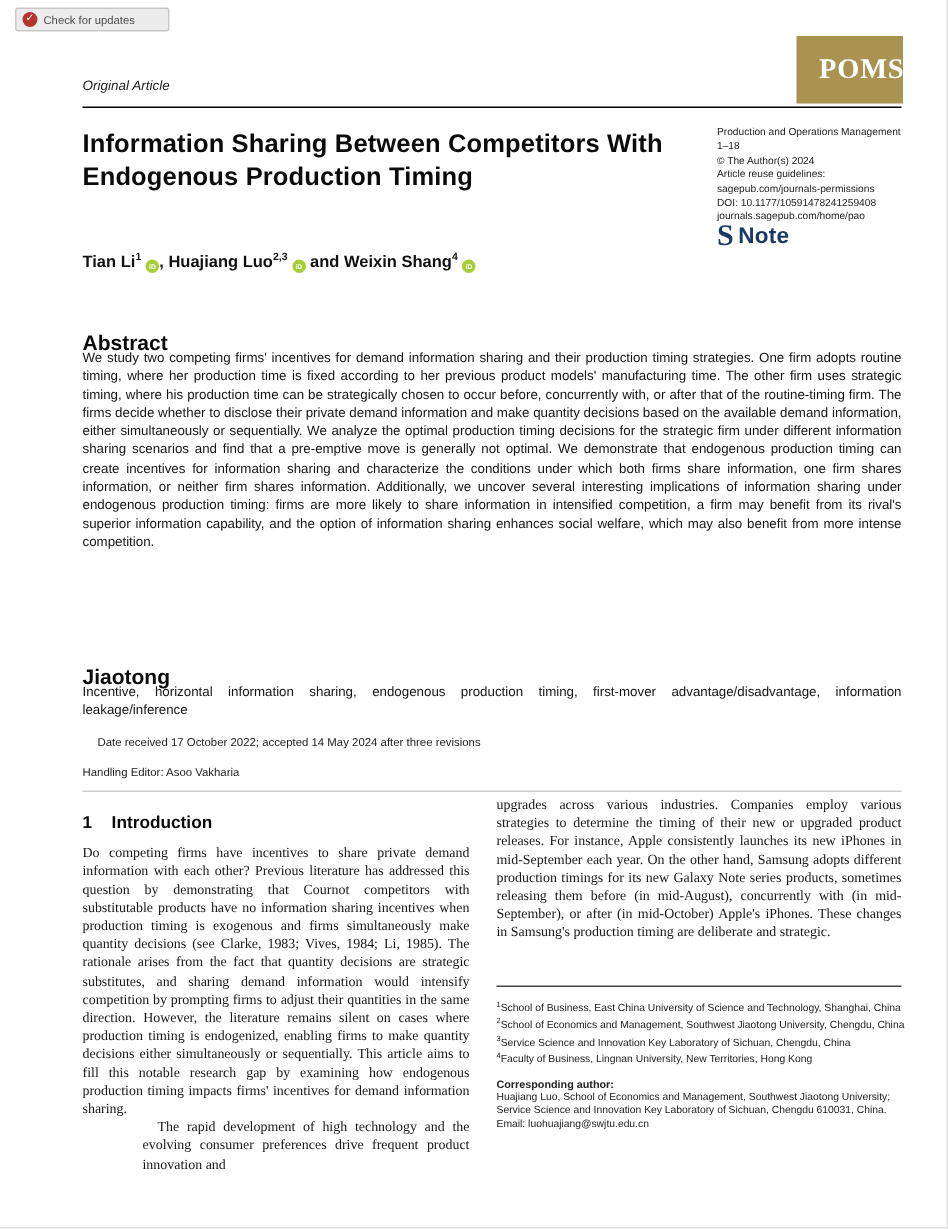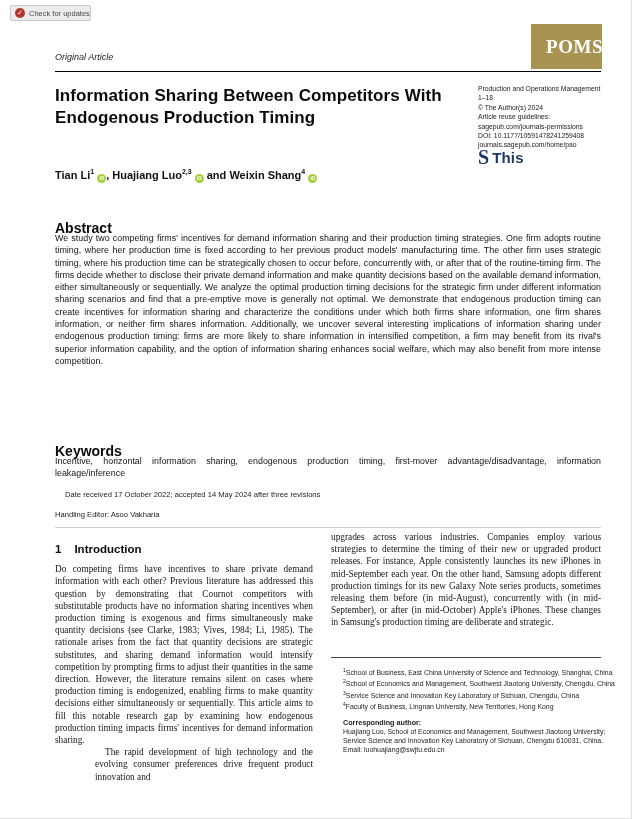--- a/index.html
+++ b/index.html
@@ -11,21 +11,21 @@
     color: #1a1a1a;
     overflow: hidden;
     border-right: 1px solid #e0e0e0;
     border-bottom: 1px solid #e0e0e0;
   }
   .abs { position: absolute; }
 
   
   .update-badge {
     left: 10px; top: 5px;
-    height: 16px; padding: 0 0 0 4px;
+    height: 16px; padding: 0 22px 0 4px;
     background: #ececec; border: 1px solid #c9c9c9; border-radius: 2px;
     display: flex; align-items: center; gap: 4px;
     cursor: pointer;
   }
   .crossmark-icon {
     width: 10px; height: 10px; border-radius: 50%;
     background: #b5352c; color: #fff;
     font-size: 7px; line-height: 10px; text-align: center;
     display: inline-block;
   }
@@ -96,21 +96,21 @@
 
   .section-heading {
     font-family: "Liberation Sans", sans-serif;
     font-size: 11.5px; font-weight: bold; color: #0b0b0b;
     margin-bottom: 8px; text-align: left;
   }
   .section-heading .sec-num { margin-right: 13px; }
   .para2 { text-indent: 10px; margin-left: 40px; }
 
   .fn-rule { left: 331px; top: 657px; width: 270px; height: 1px; background: #444; }
-  .footnotes { left: 331px; top: 666px; width: 272px; font-size: 6.9px; line-height: 9px; color: #222; margin-left: 12px; }
+  .footnotes { left: 331px; top: 666px; width: 272px; font-size: 6.9px; line-height: 9px; color: #222; }
   .footnote-item sup { font-size: 5px; vertical-align: super; }
   .corresponding-label { font-weight: bold; font-size: 7.2px; margin-top: 7px; }
   .email-line { cursor: pointer; }
 </style>
 </head>
 <body>
 
 <div class="abs update-badge">
   <span class="crossmark-icon">✓</span>
   <span class="update-label">Check for updates</span>
@@ -130,33 +130,33 @@
   <div>1–18</div>
   <div>© The Author(s) 2024</div>
   <div>Article reuse guidelines:</div>
   <div class="link">sagepub.com/journals-permissions</div>
   <div>DOI: 10.1177/10591478241259408</div>
   <div class="link">journals.sagepub.com/home/pao</div>
 </div>
 
 <div class="abs sage-logo">
   <span class="sage-mark">S</span>
-  <span class="sage-word">This</span>
+  <span class="sage-word">Note</span>
 </div>
 
 <div class="abs authors">
   <span class="author-group"><span>Tian Li</span><sup class="author-sup">1</sup><span class="orcid-badge">iD</span><span>,</span></span>
   <span class="author-group"><span>Huajiang Luo</span><sup class="author-sup">2,3</sup><span class="orcid-badge">iD</span><span> and</span></span>
   <span class="author-group"><span>Weixin Shang</span><sup class="author-sup">4</sup><span class="orcid-badge">iD</span></span>
 </div>
 
 <div class="abs block-heading abstract-heading">Abstract</div>
 <div class="abs abstract-text">We study two competing firms' incentives for demand information sharing and their production timing strategies. One firm adopts routine timing, where her production time is fixed according to her previous product models' manufacturing time. The other firm uses strategic timing, where his production time can be strategically chosen to occur before, concurrently with, or after that of the routine-timing firm. The firms decide whether to disclose their private demand information and make quantity decisions based on the available demand information, either simultaneously or sequentially. We analyze the optimal production timing decisions for the strategic firm under different information sharing scenarios and find that a pre-emptive move is generally not optimal. We demonstrate that endogenous production timing can create incentives for information sharing and characterize the conditions under which both firms share information, one firm shares information, or neither firm shares information. Additionally, we uncover several interesting implications of information sharing under endogenous production timing: firms are more likely to share information in intensified competition, a firm may benefit from its rival's superior information capability, and the option of information sharing enhances social welfare, which may also benefit from more intense competition.</div>
 
-<div class="abs block-heading keywords-heading">Keywords</div>
+<div class="abs block-heading keywords-heading">Jiaotong</div>
 <div class="abs keywords-text">Incentive, horizontal information sharing, endogenous production timing, first-mover advantage/disadvantage, information leakage/inference</div>
 
 <div class="abs meta-received">Date received 17 October 2022; accepted 14 May 2024 after three revisions</div>
 <div class="abs meta-editor">Handling Editor: Asoo Vakharia</div>
 <div class="abs front-rule"></div>
 
 <div class="abs col col-left">
   <div class="section-heading">
     <span class="sec-num">1</span><span>Introduction</span>
   </div>

